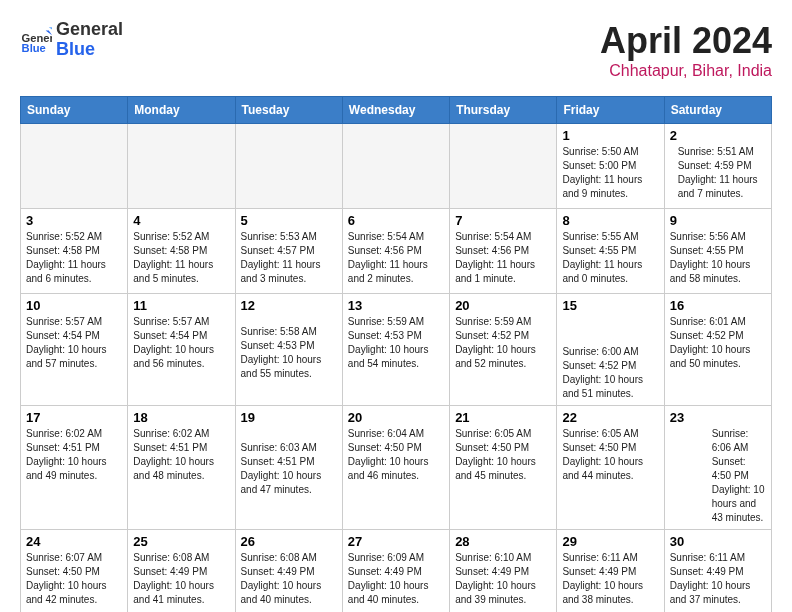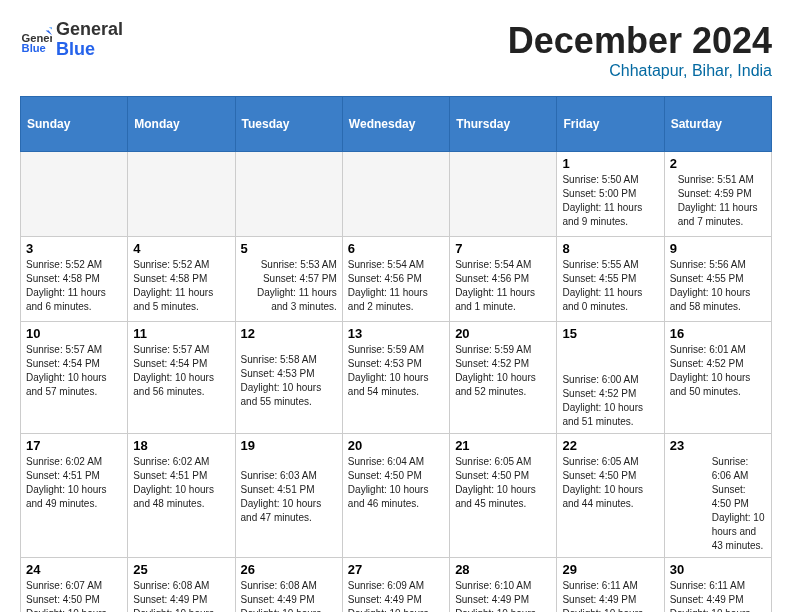--- a/index.html
+++ b/index.html
@@ -37,32 +37,32 @@
     .title-block {
       text-align: right;
     }
     .month-title {
       font-size: 36px;
       font-weight: bold;
       color: #222;
     }
     .location {
       font-size: 16px;
-      color: #0369a1;
+      color: #be185d;
     }
     .calendar {
       width: 100%;
       border-collapse: collapse;
       font-size: 11px;
     }
     .calendar th {
       background: #3b7ec8;
       color: #fff;
       text-align: left;
-      padding: 20px 6px;
+      padding: 6px 6px;
       font-size: 12px;
       border: 1px solid #2a6ab0;
     }
     .calendar td {
       border: 1px solid #ccc;
       vertical-align: top;
       padding: 4px 5px;
       width: 107px;
       min-height: 80px;
       background: #fff;
@@ -95,21 +95,21 @@
       <text x="2" y="35" font-size="14" font-weight="bold" fill="#2563eb">Blue</text>
       <polygon points="32,8 40,14 36,8" fill="#2563eb"></polygon>
       <polygon points="36,4 44,10 40,4" fill="#60a5fa"></polygon>
     </svg>
     <div class="logo-text">
       <span class="logo-general">General</span>
       <span class="logo-blue">Blue</span>
     </div>
   </div>
   <div class="title-block">
-    <div class="month-title">December 2024</div>
+    <div class="month-title">April 2024</div>
     <div class="location">Chhatapur, Bihar, India</div>
   </div>
 </div>
 
 <table class="calendar">
   <thead>
     <tr>
     <th>Sunday</th>
         <th>Monday</th>
         <th>Tuesday</th>
@@ -147,21 +147,21 @@
 Daylight: 11 hours and 6 minutes.</div>
         </td>
         <td>
           <span class="day-num">4</span>
           <div class="day-info" style="white-space: pre-line;">Sunrise: 5:52 AM
 Sunset: 4:58 PM
 Daylight: 11 hours and 5 minutes.</div>
         </td>
         <td>
           <span class="day-num">5</span>
-          <div class="day-info" style="white-space: pre-line; text-align: right;">Sunrise: 5:53 AM
+          <div class="day-info" style="white-space: pre-line;">Sunrise: 5:53 AM
 Sunset: 4:57 PM
 Daylight: 11 hours and 3 minutes.</div>
         </td>
         <td>
           <span class="day-num">6</span>
           <div class="day-info" style="white-space: pre-line;">Sunrise: 5:54 AM
 Sunset: 4:56 PM
 Daylight: 11 hours and 2 minutes.</div>
         </td>
         <td>

